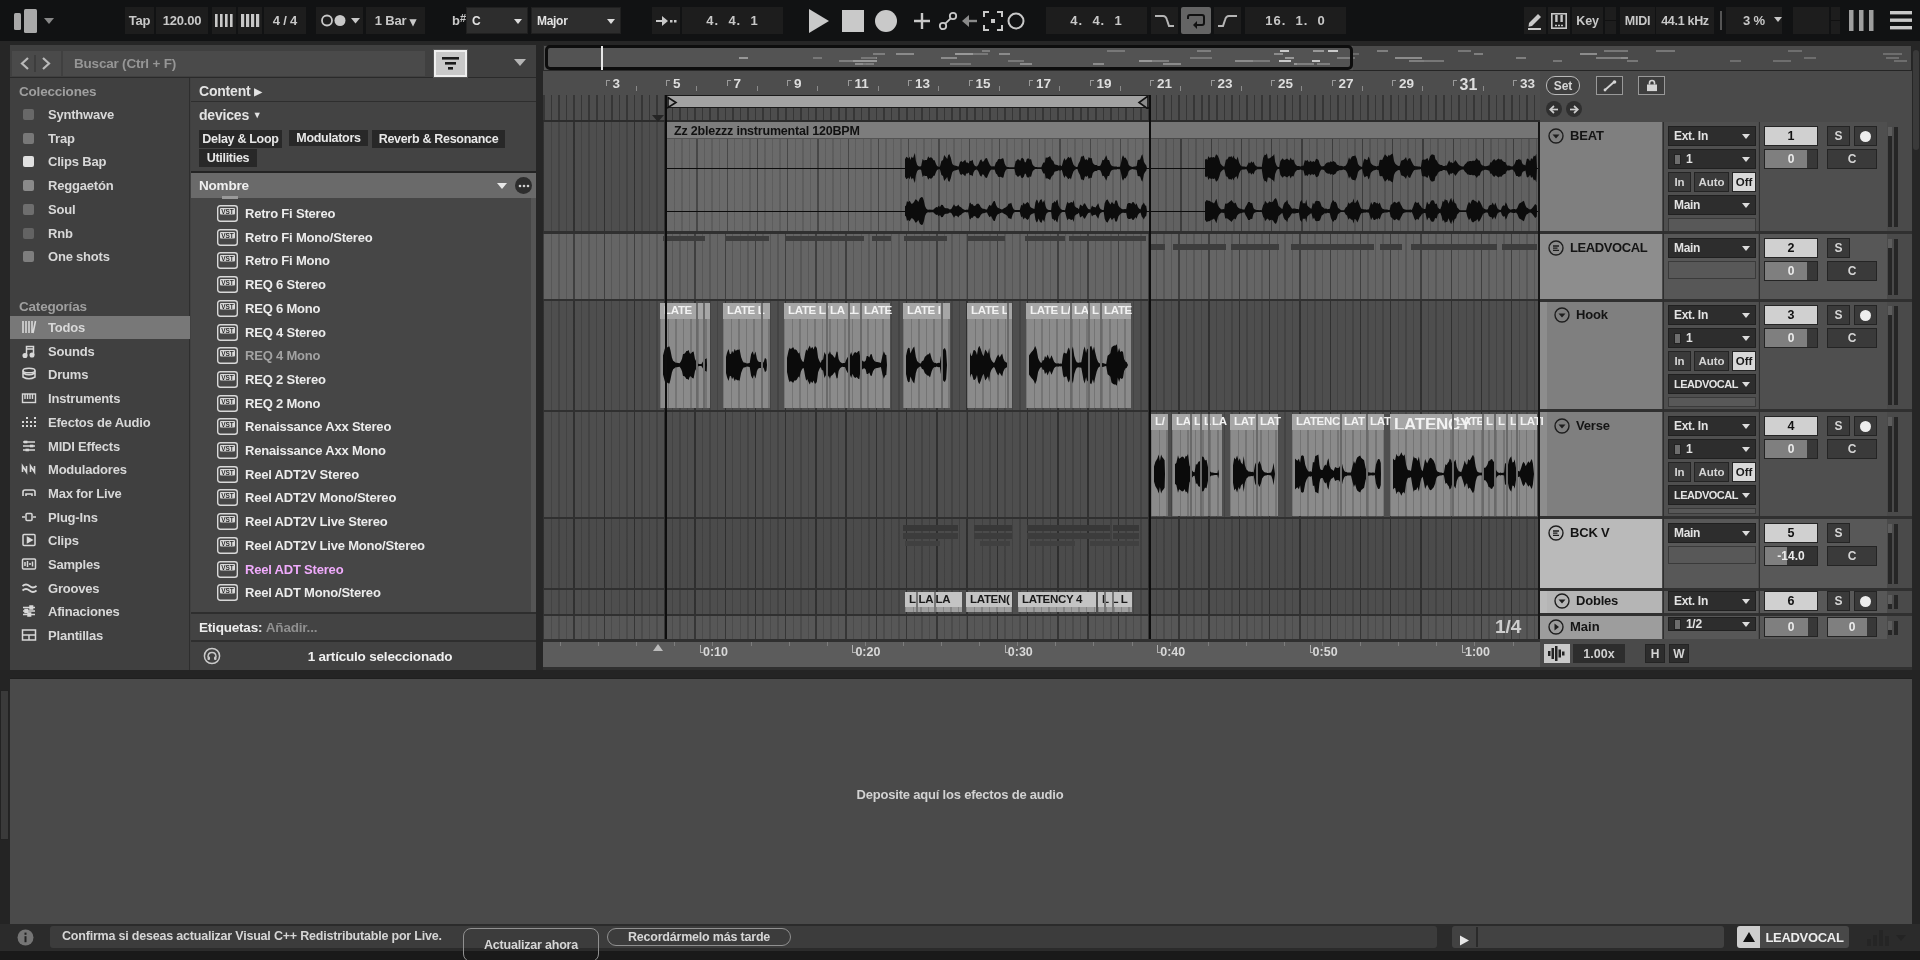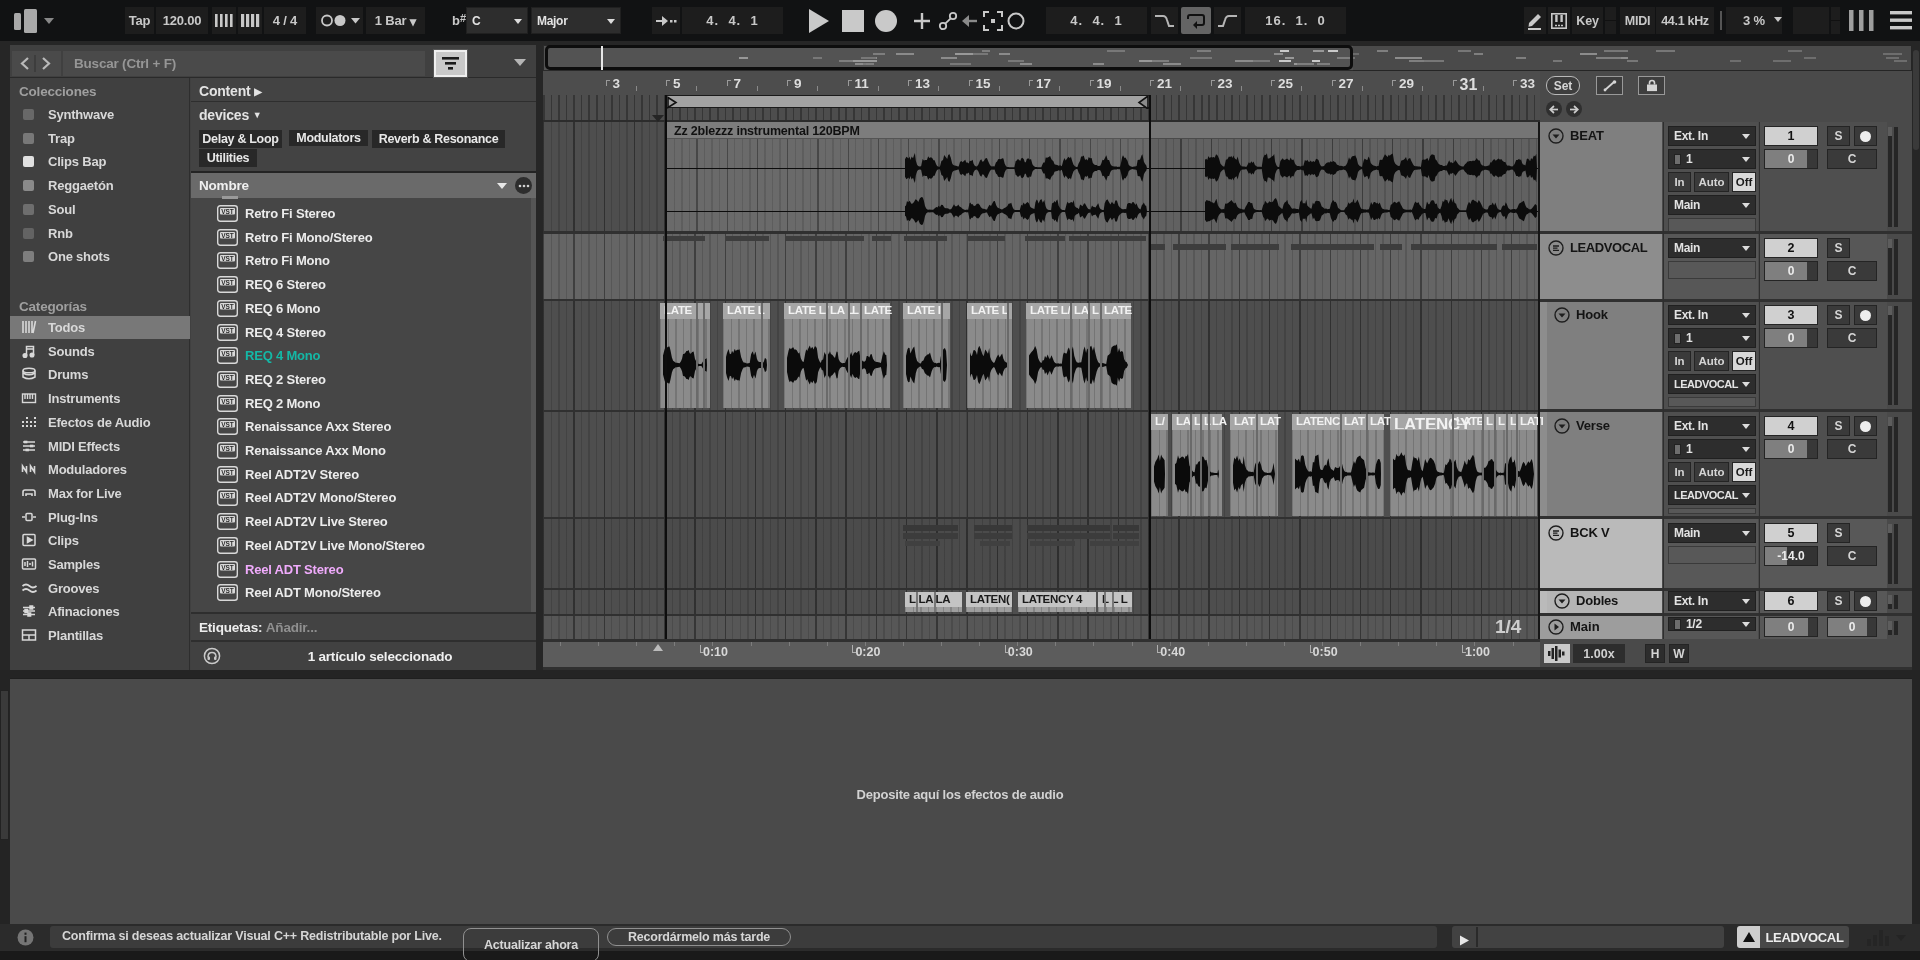--- a/index.html
+++ b/index.html
@@ -375,21 +375,21 @@
         <rect x="0.7" y="0.7" width="19.6" height="15.6" rx="2.5" fill="none" stroke="#d8d8d8" stroke-width="1.4"></rect>
         <rect x="3" y="3" width="15" height="6.5" rx="1" fill="#d8d8d8"></rect>
         <text x="10.5" y="8.6" font-size="6.5" font-weight="bold" fill="#2b2b2b" text-anchor="middle" font-family="Liberation Sans">VST</text>
       </svg></div>
 <div class="sitem " style="left:245px;top:320.49999999999994px;width:285px;height:23px;color:#ececec;">REQ 4 Stereo</div>
 <div class="" style="left:217px;top:347.19999999999993px;width:21px;height:17px;"><svg width="21" height="17">
         <rect x="0.7" y="0.7" width="19.6" height="15.6" rx="2.5" fill="none" stroke="#d8d8d8" stroke-width="1.4"></rect>
         <rect x="3" y="3" width="15" height="6.5" rx="1" fill="#d8d8d8"></rect>
         <text x="10.5" y="8.6" font-size="6.5" font-weight="bold" fill="#2b2b2b" text-anchor="middle" font-family="Liberation Sans">VST</text>
       </svg></div>
-<div class="sitem " style="left:245px;top:344.19999999999993px;width:285px;height:23px;color:#14b8a6;">REQ 4 Mono</div>
+<div class="sitem " style="left:245px;top:344.19999999999993px;width:285px;height:23px;color:#a3a3a3;">REQ 4 Mono</div>
 <div class="" style="left:217px;top:370.8999999999999px;width:21px;height:17px;"><svg width="21" height="17">
         <rect x="0.7" y="0.7" width="19.6" height="15.6" rx="2.5" fill="none" stroke="#d8d8d8" stroke-width="1.4"></rect>
         <rect x="3" y="3" width="15" height="6.5" rx="1" fill="#d8d8d8"></rect>
         <text x="10.5" y="8.6" font-size="6.5" font-weight="bold" fill="#2b2b2b" text-anchor="middle" font-family="Liberation Sans">VST</text>
       </svg></div>
 <div class="sitem " style="left:245px;top:367.8999999999999px;width:285px;height:23px;color:#ececec;">REQ 2 Stereo</div>
 <div class="" style="left:217px;top:394.5999999999999px;width:21px;height:17px;"><svg width="21" height="17">
         <rect x="0.7" y="0.7" width="19.6" height="15.6" rx="2.5" fill="none" stroke="#d8d8d8" stroke-width="1.4"></rect>
         <rect x="3" y="3" width="15" height="6.5" rx="1" fill="#d8d8d8"></rect>
         <text x="10.5" y="8.6" font-size="6.5" font-weight="bold" fill="#2b2b2b" text-anchor="middle" font-family="Liberation Sans">VST</text>

